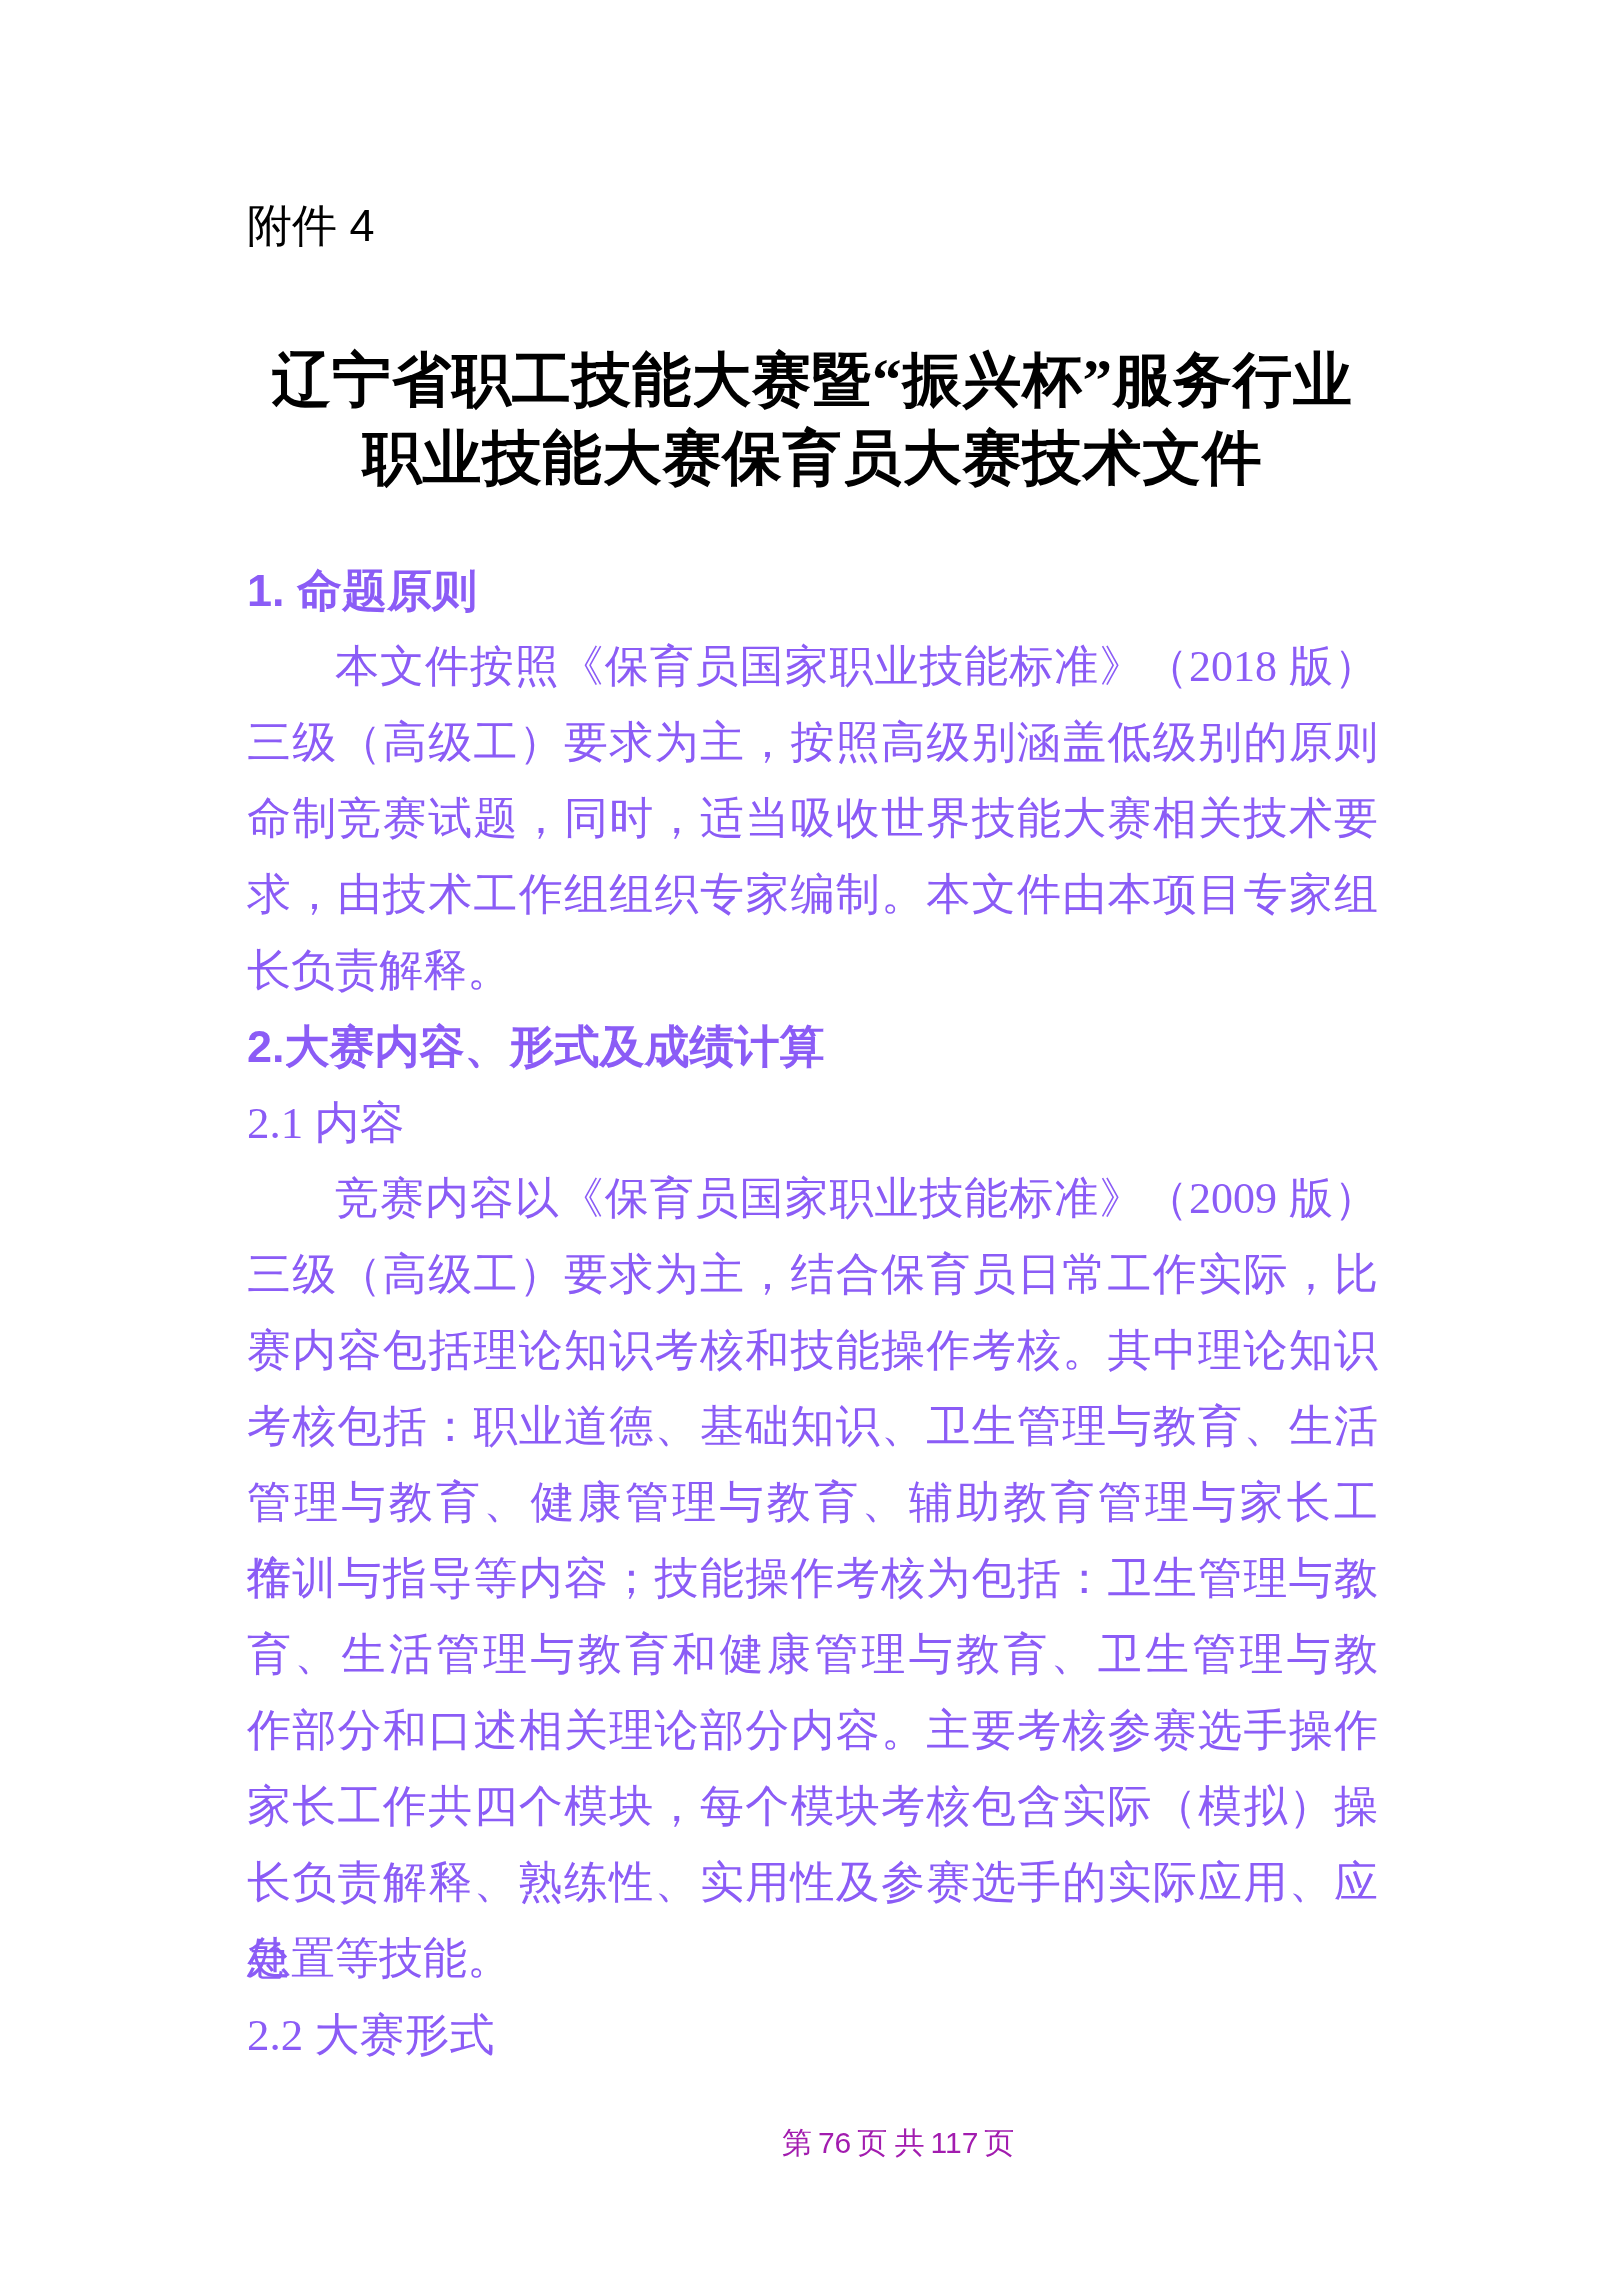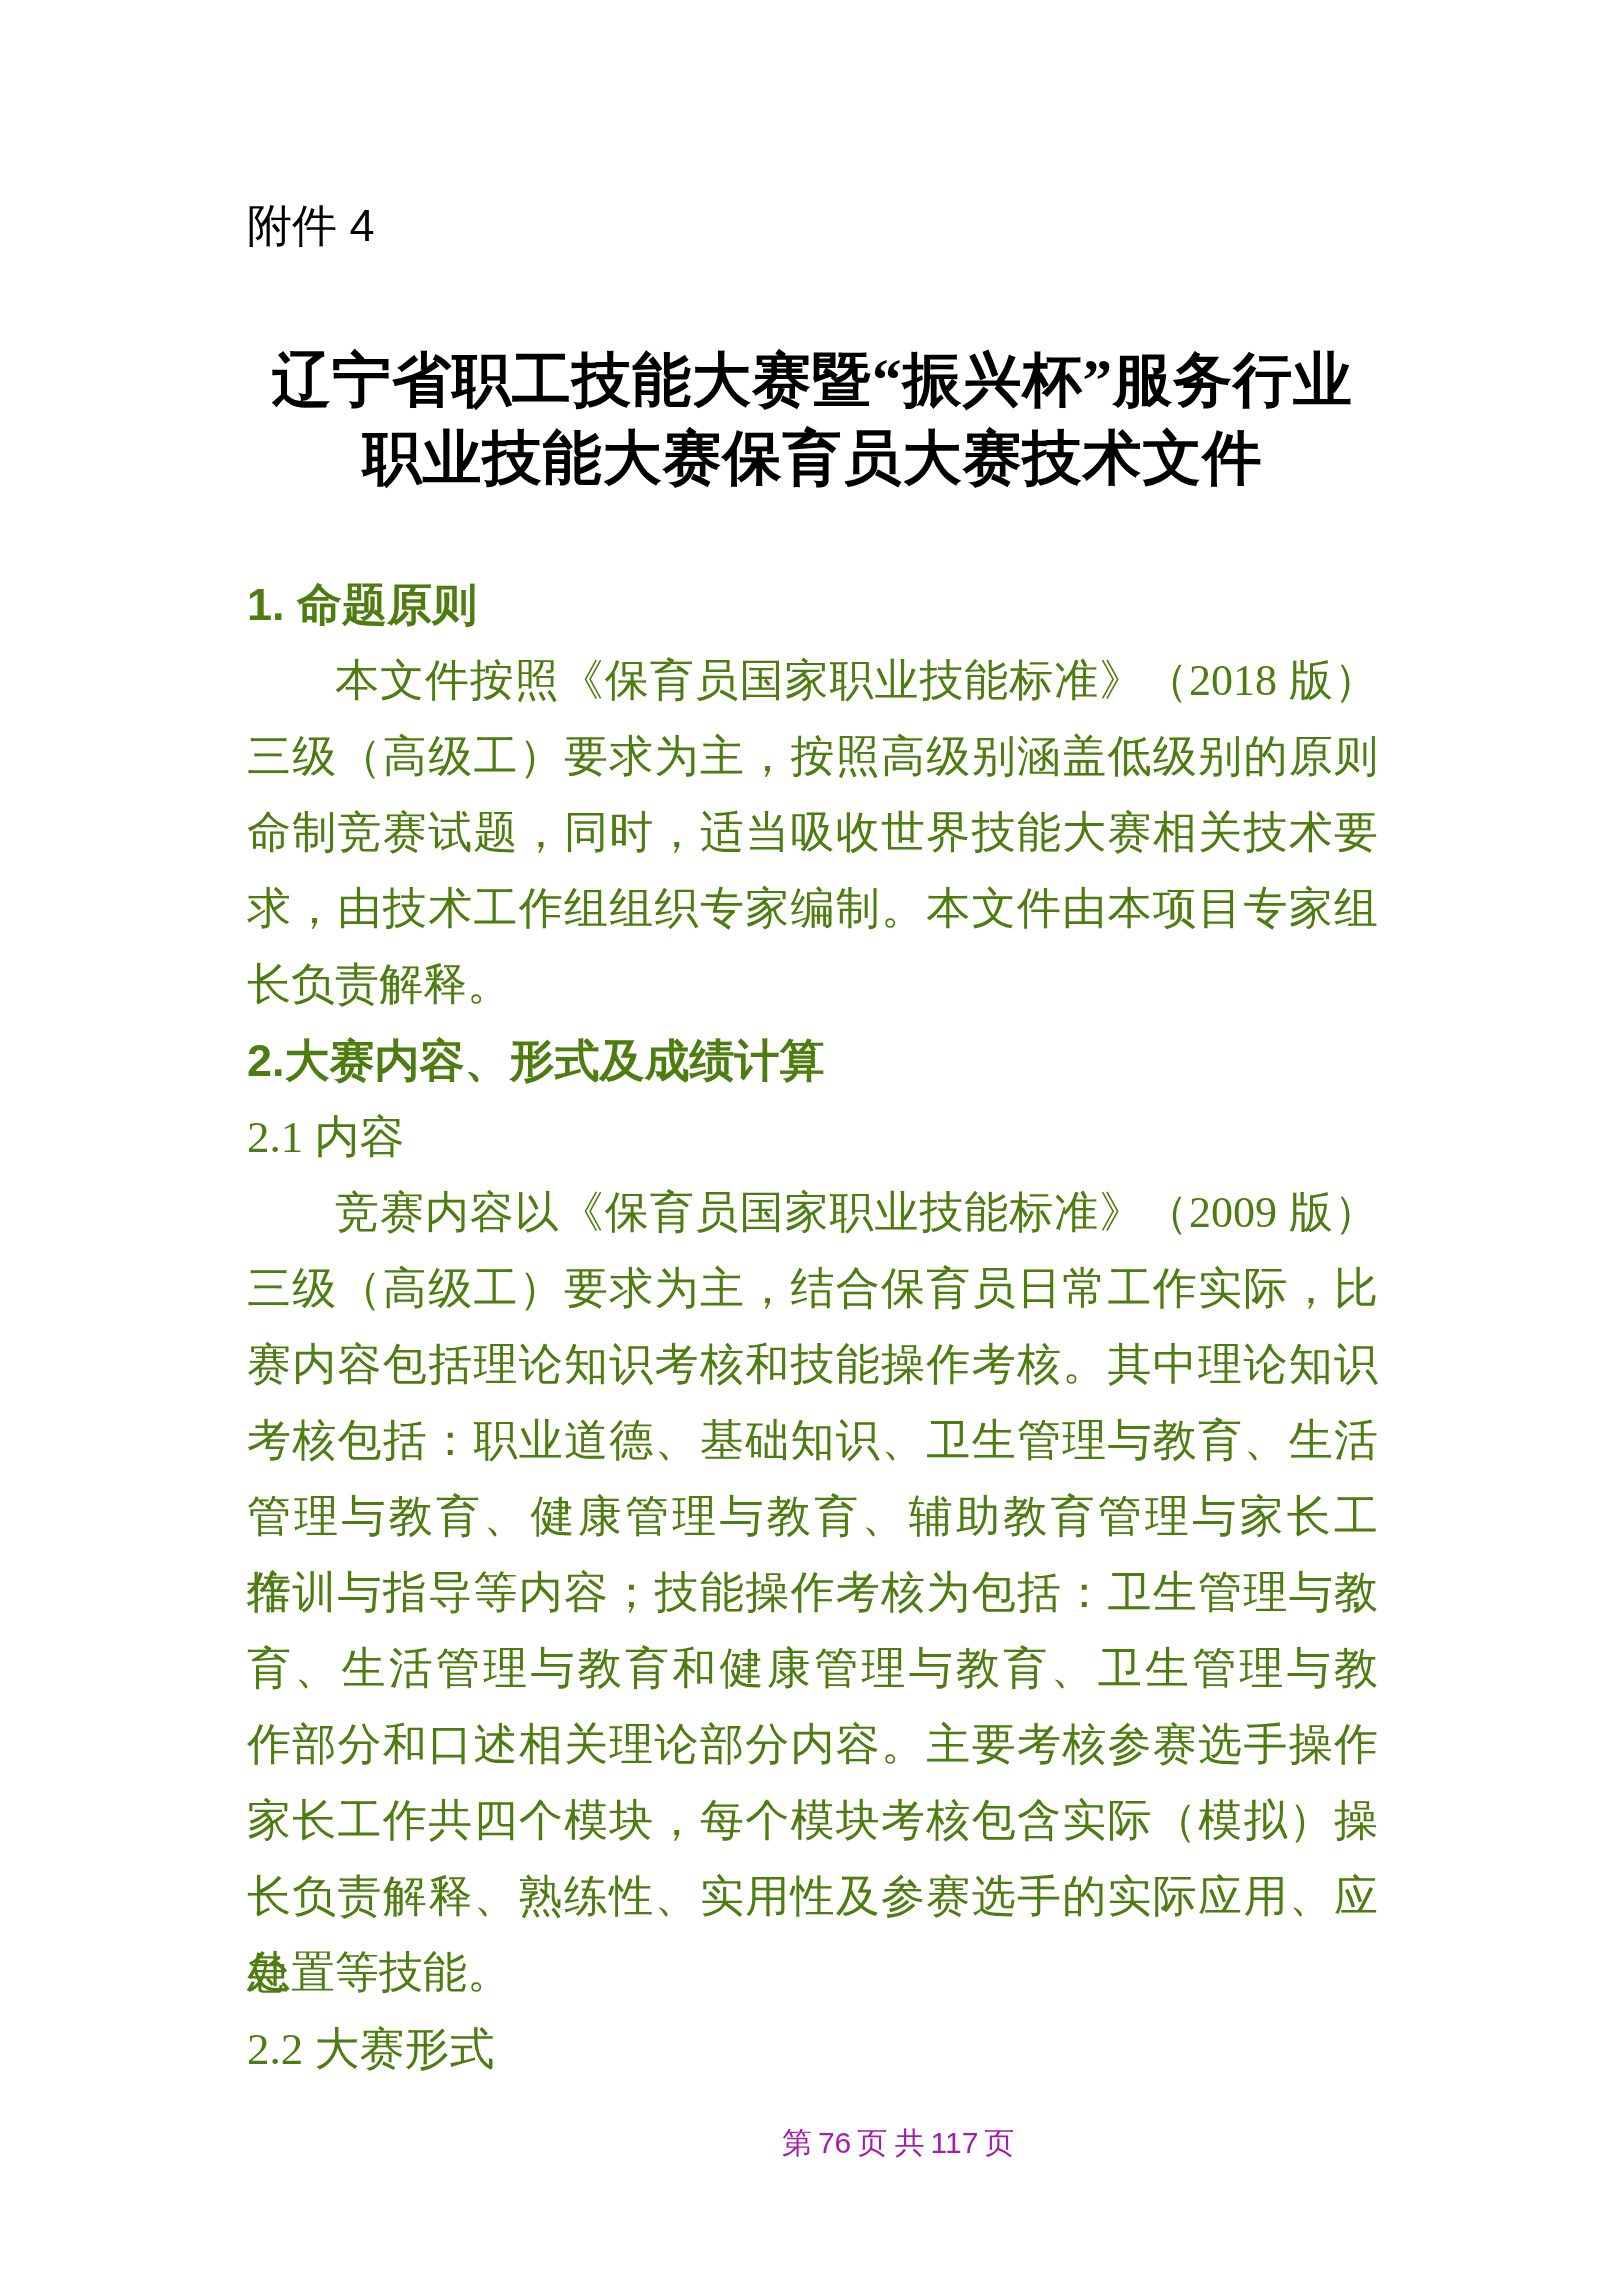--- a/index.html
+++ b/index.html
@@ -35,24 +35,24 @@
     font-size: 59px;
     font-weight: bold;
     line-height: 78px;
     font-family: "Liberation Serif", serif;
     letter-spacing: 1px;
     color: #000000;
   }
   .content {
     position: absolute;
     left: 247px;
-    top: 567px;
+    top: 553px;
     width: 1131px;
     font-size: 44px;
-    color: #4d7c0f;
+    color: #8b5cf6;
   }
   .h-main {
     font-family: "Liberation Sans", sans-serif;
     font-weight: bold;
     font-size: 45px;
     height: 76px;
     line-height: 76px;
     white-space: nowrap;
   }
   .h-sub {

